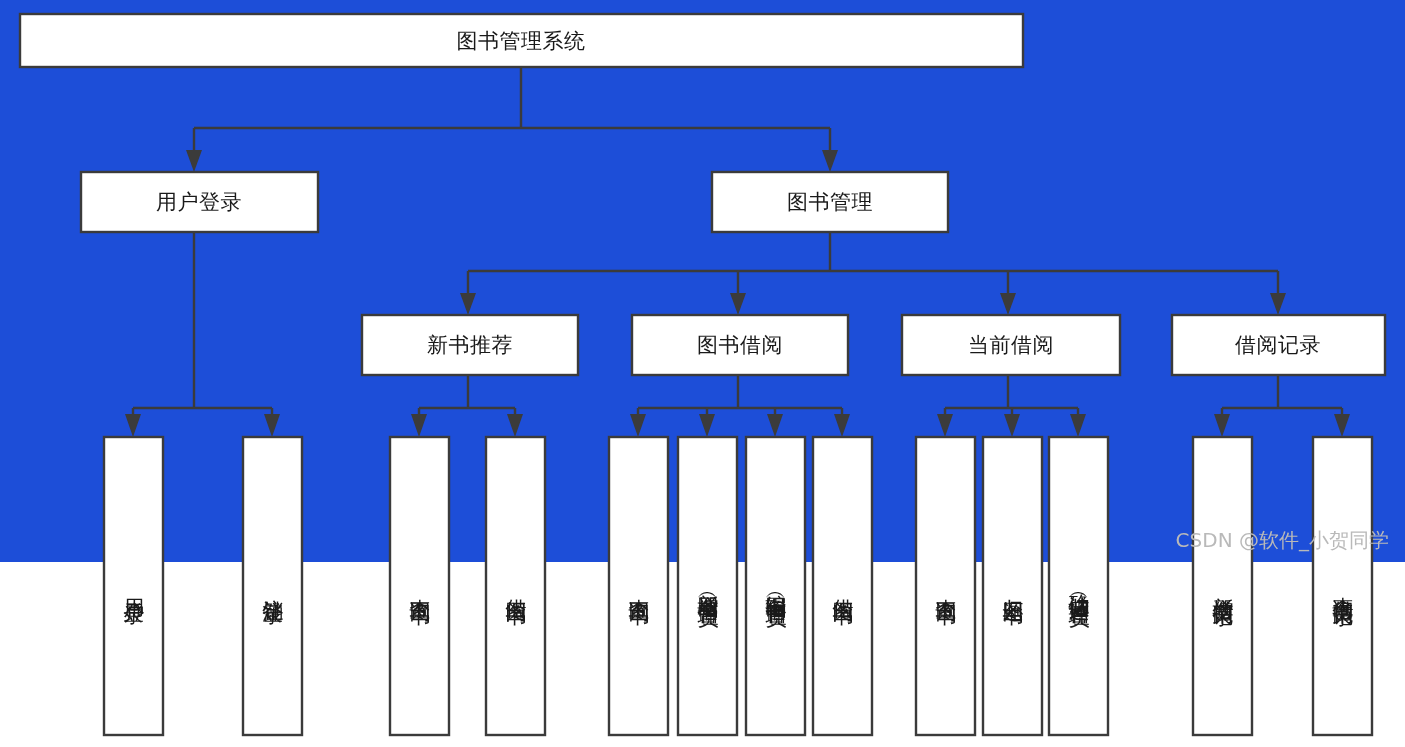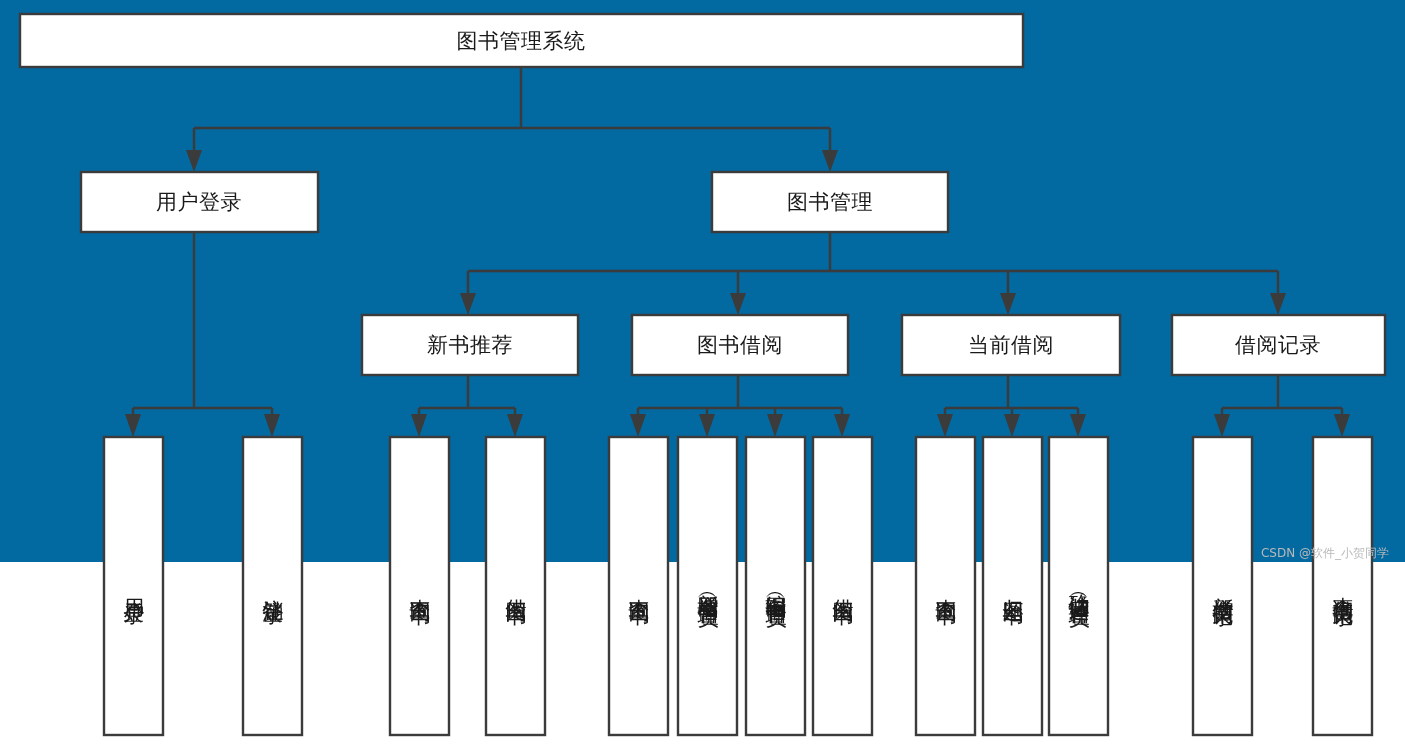--- a/index.html
+++ b/index.html
@@ -10,21 +10,21 @@
   body {
     width: 1405px;
     height: 747px;
     font-family: "DejaVu Sans", "Liberation Sans", sans-serif;
     overflow: hidden;
   }
   #diagram-root {
     position: relative;
     width: 1405px;
     height: 562px;
-    background: #0369a1;
+    background: #1d4ed8;
   }
   svg.flow {
     position: absolute;
     left: 0;
     top: 0;
     width: 1405px;
     height: 747px;
   }
   .box-rect {
     fill: #ffffff;
@@ -53,23 +53,23 @@
     font-size: 21px;
     fill: #1a1a1a;
     writing-mode: vertical-rl;
     text-orientation: upright;
     text-anchor: middle;
     letter-spacing: 2px;
   }
   .watermark {
     position: absolute;
     right: 16px;
-    bottom: 0;
-    font-family: "DejaVu Sans", "Liberation Sans", sans-serif;
-    font-size: 12px;
+    bottom: 8px;
+    font-family: "DejaVu Sans", "Liberation Sans", sans-serif;
+    font-size: 20px;
     color: #b9b9b9;
     white-space: nowrap;
     pointer-events: none;
     user-select: none;
   }
 </style>
 </head>
 <body>
 
 <div id="diagram-root">

